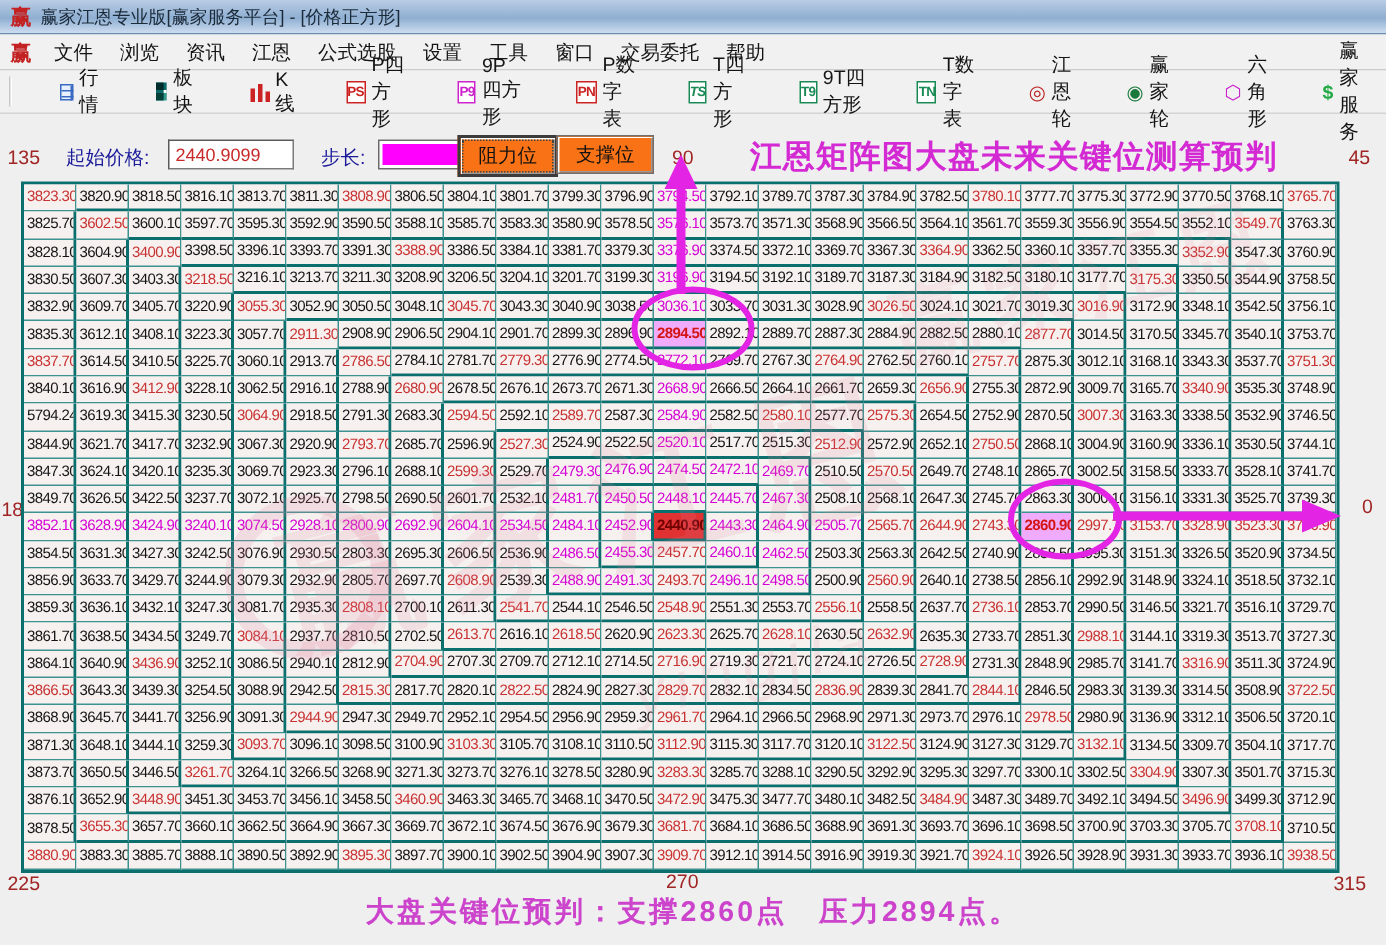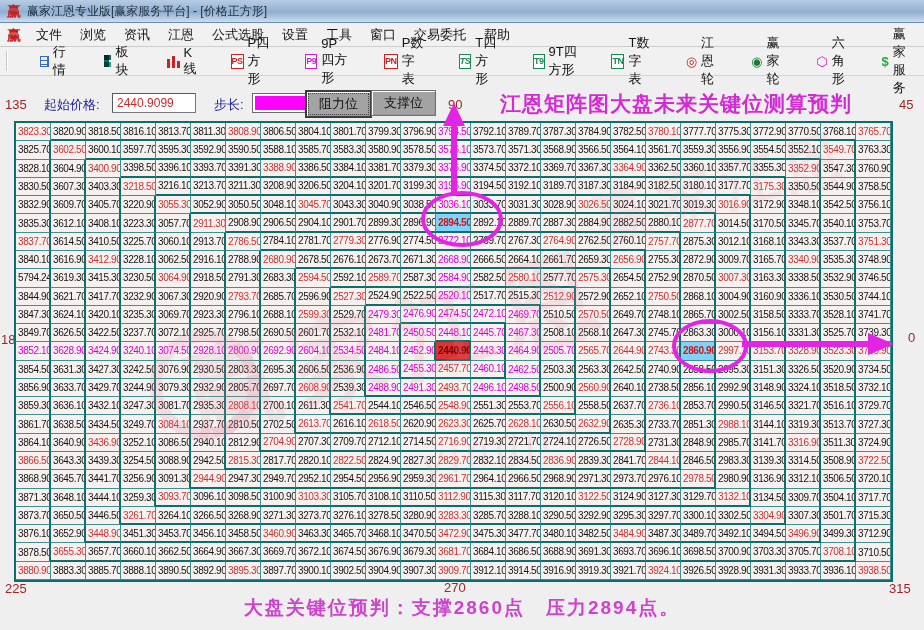--- a/index.html
+++ b/index.html
@@ -35,39 +35,39 @@
   .deg-label{position:absolute;font-size:13px;color:#a02525;}
   .ctl-label{position:absolute;font-size:13px;color:#1b1b9a;}
   #start-price-input{position:absolute;left:112px;top:93px;width:84px;height:20px;box-sizing:border-box;
     border:1px solid #7a7a7a;border-top-color:#5a5a5a;border-left-color:#5a5a5a;background:#ffffff;
     color:#c82a2a;font-size:12px;font-family:"Liberation Sans",sans-serif;padding:1px 4px;}
   #step-combo{position:absolute;left:252px;top:93px;width:80px;height:20px;background:#ffffff;
     border:1px solid #6a6a6a;box-sizing:border-box;display:flex;}
   #step-swatch{flex:1;margin:2px;}
   #combo-btn{width:17px;background:linear-gradient(#fdfdfd,#d8d8d8);border-left:1px solid #9a9a9a;
     font-size:8px;color:#222;display:flex;align-items:center;justify-content:center;}
-  .push-btn{position:absolute;height:24px;width:63px;background:#a3a3a3;border:1px solid #6f6f6f;
+  .push-btn{position:absolute;height:24px;width:63px;background:#f97316;border:1px solid #6f6f6f;
     box-shadow:inset 1px 1px 0 #ffffff, inset -1px -1px 0 #9a9a9a;
     font-size:13px;color:#111;display:flex;align-items:center;justify-content:center;cursor:default;}
   #btn-resistance{left:305px;top:90px;outline:1px dotted #444;outline-offset:-4px;border:2px solid #3c3c3c;}
   #btn-support{left:371px;top:90px;}
   #annotation-title{position:absolute;left:500px;top:90px;width:380px;font-size:21px;font-weight:bold;
     color:#d42ad4;letter-spacing:1px;white-space:nowrap;}
   
   #grid{position:absolute;left:14px;top:121px;width:875px;height:457px;
     display:grid;grid-template-columns:repeat(25,1fr);grid-template-rows:repeat(25,1fr);
     border:2px solid #0b6f6d;box-sizing:content-box;background:#f6f1ef;}
   .cell{border-right:1px solid #3d928f;border-bottom:1px solid #3d928f;box-sizing:border-box;
     font-size:10px;letter-spacing:-0.4px;color:#141414;overflow:hidden;white-space:nowrap;
     display:flex;align-items:center;padding-left:2px;background:#f6f1ef;}
   .cell.tr{border-right:2px solid #0b6f6d;}
   .cell.tb{border-bottom:2px solid #0b6f6d;}
   .cell.vm{color:#d400d4;}
   .cell.vr{color:#c83232;}
-  .cell.hl{background:#7dd3fc;color:#d41414;font-weight:bold;}
+  .cell.hl{background:#f0abfc;color:#d41414;font-weight:bold;}
   .cell.vc{background:#e03232;color:#6e0000;font-weight:bold;}
   
   #bottom-text{position:absolute;left:0;top:595px;width:924px;text-align:center;
     font-size:19px;font-weight:bold;color:#cc44cc;letter-spacing:2px;}
   
   .wm{position:absolute;pointer-events:none;z-index:5;}
   #wm-text{left:180px;top:280px;font-size:95px;font-weight:bold;color:rgba(224,128,158,0.16);
     transform:rotate(-15deg);letter-spacing:14px;white-space:nowrap;}
   #wm-ring{left:150px;top:330px;width:86px;height:86px;border:12px solid rgba(224,128,158,0.18);border-radius:50%;}
   #wm-latin{left:420px;top:420px;font-size:44px;font-style:italic;color:rgba(210,120,150,0.13);

